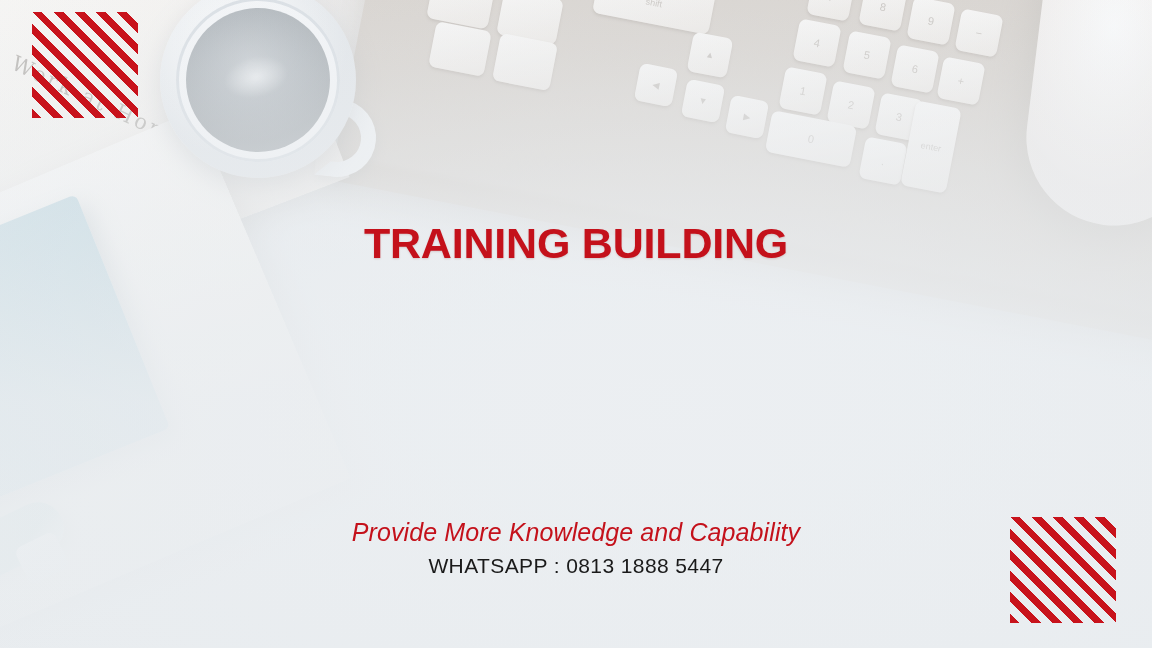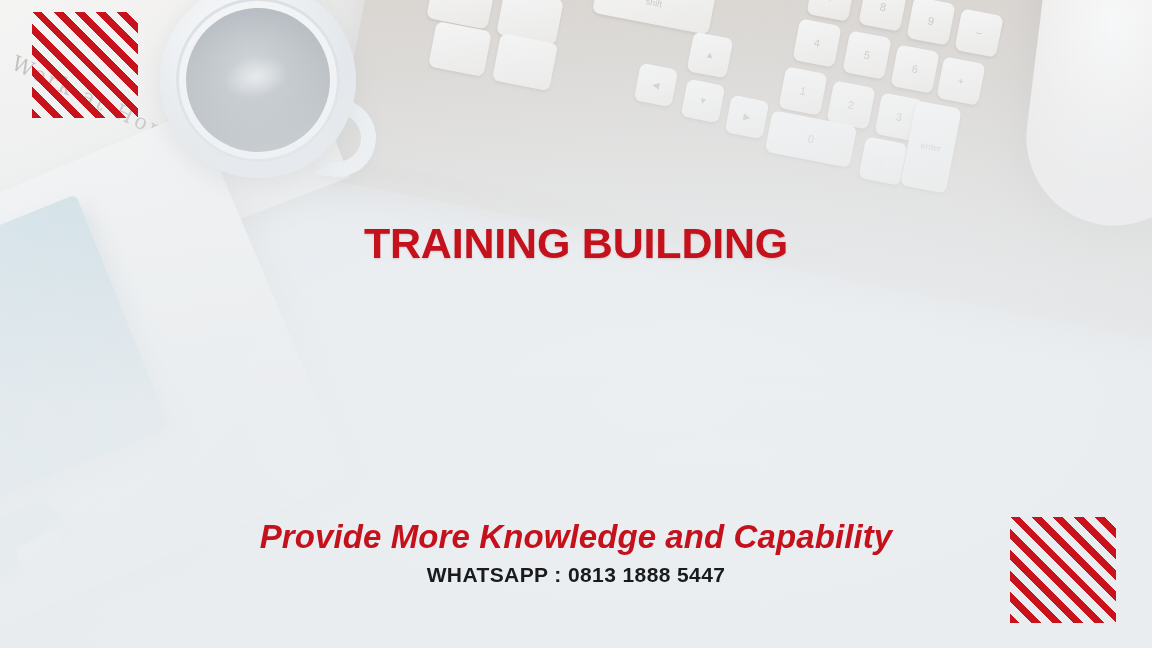--- a/index.html
+++ b/index.html
@@ -217,30 +217,30 @@
   }
   .title .ln { display:block; white-space:nowrap; }
 
   .footer {
     position:absolute;
     top:518px; left:0; right:0;
     text-align:center;
   }
   .tagline {
     font-family:"Liberation Sans", sans-serif;
-    font-weight:bold;
+    font-weight:normal;
     font-style:italic;
-    font-size:33px;
+    font-size:25px;
     letter-spacing:.1px;
     color:var(--brand);
   }
   .whatsapp {
     margin-top:7px;
     font-family:"Liberation Sans", sans-serif;
-    font-weight:bold;
+    font-weight:normal;
     font-size:21px;
     letter-spacing:.4px;
     color:var(--ink);
   }
 </style>
 </head>
 <body style="background: rgb(232, 235, 238);">
 
 <div class="banner">
 

